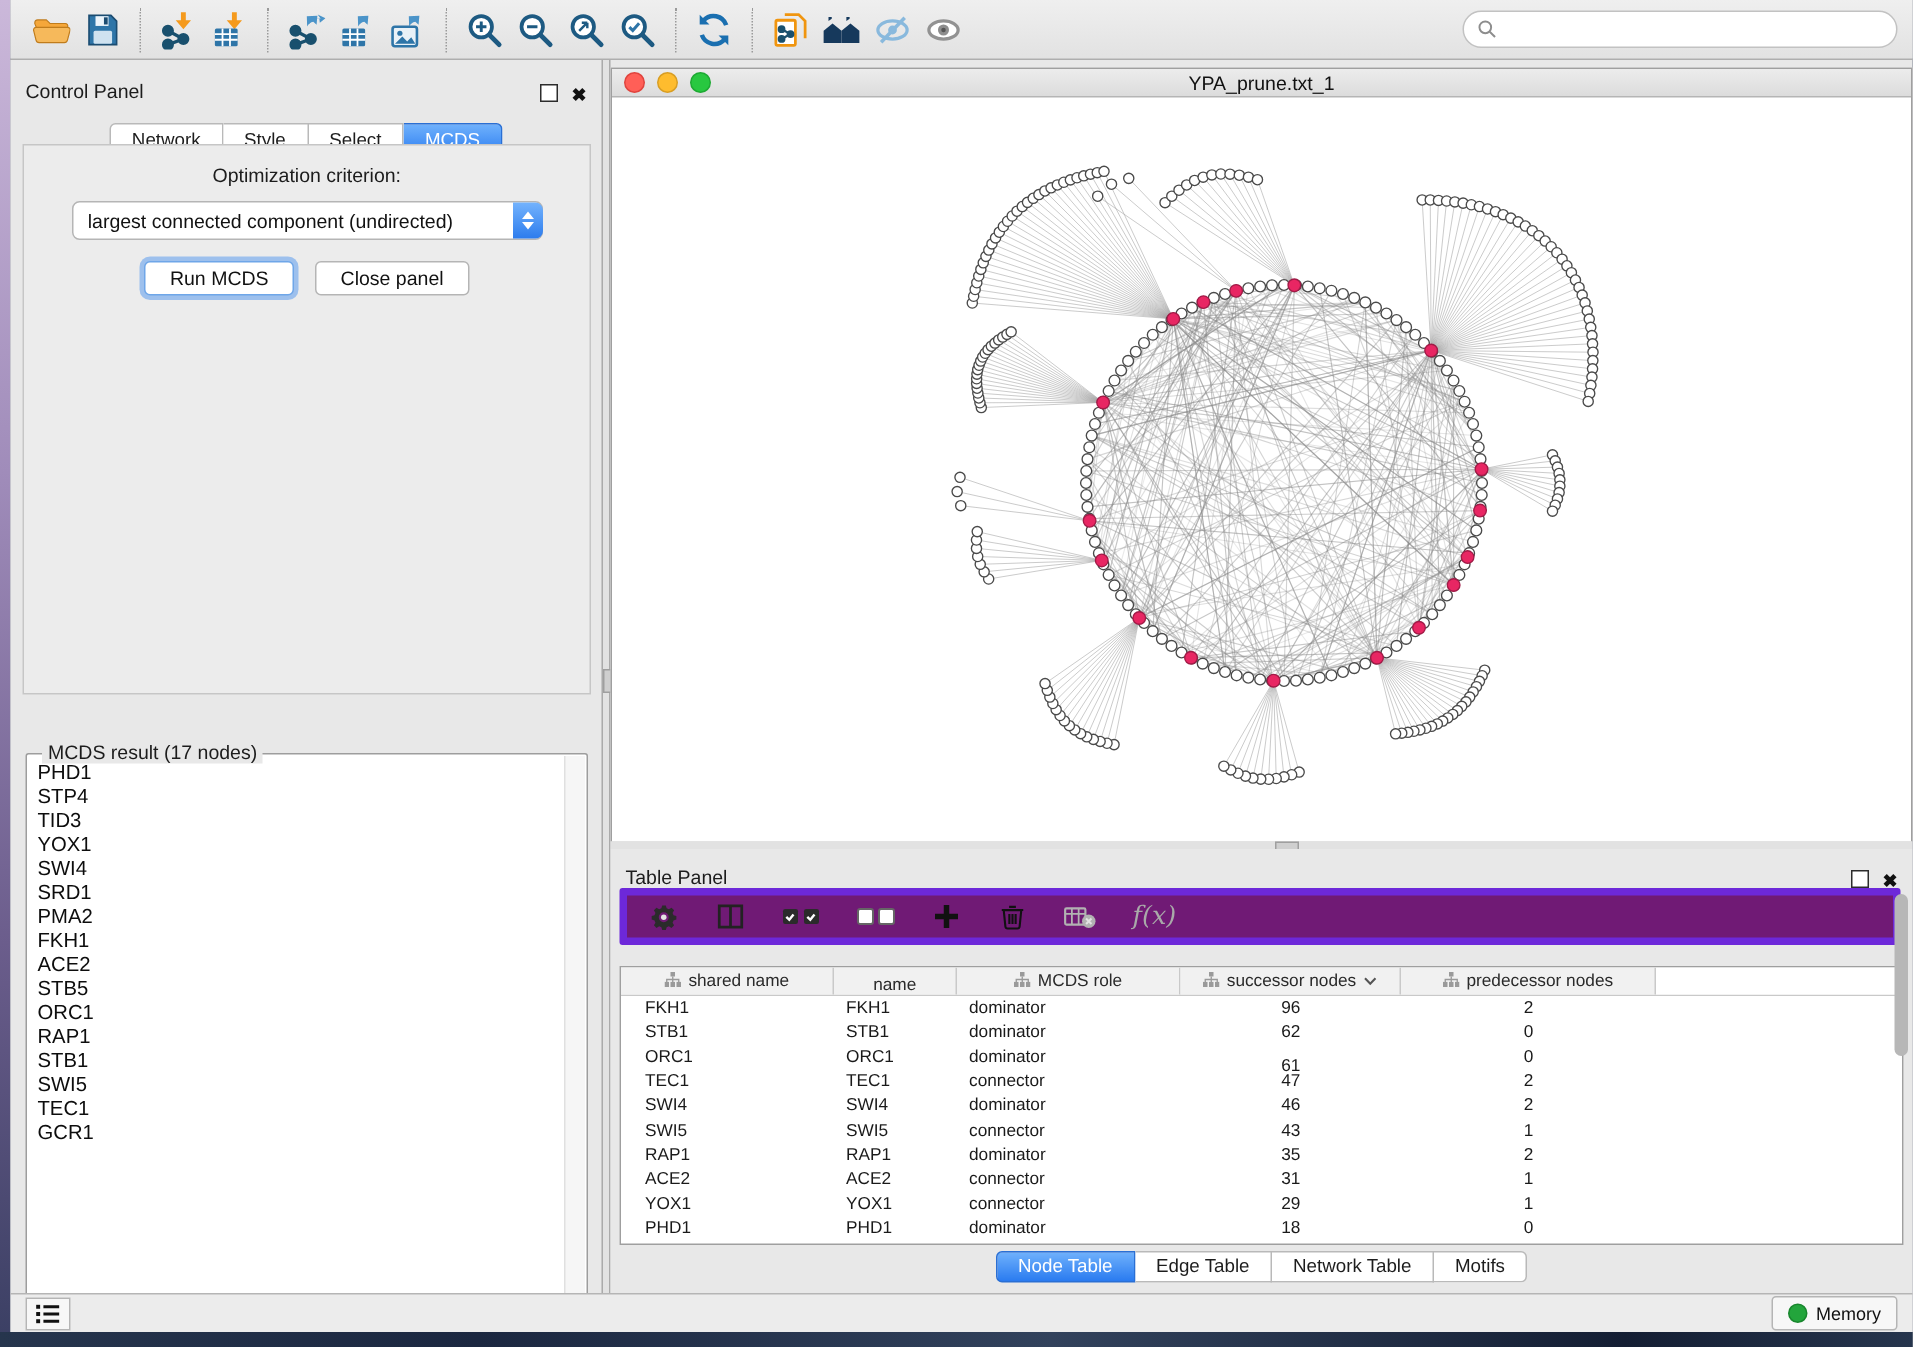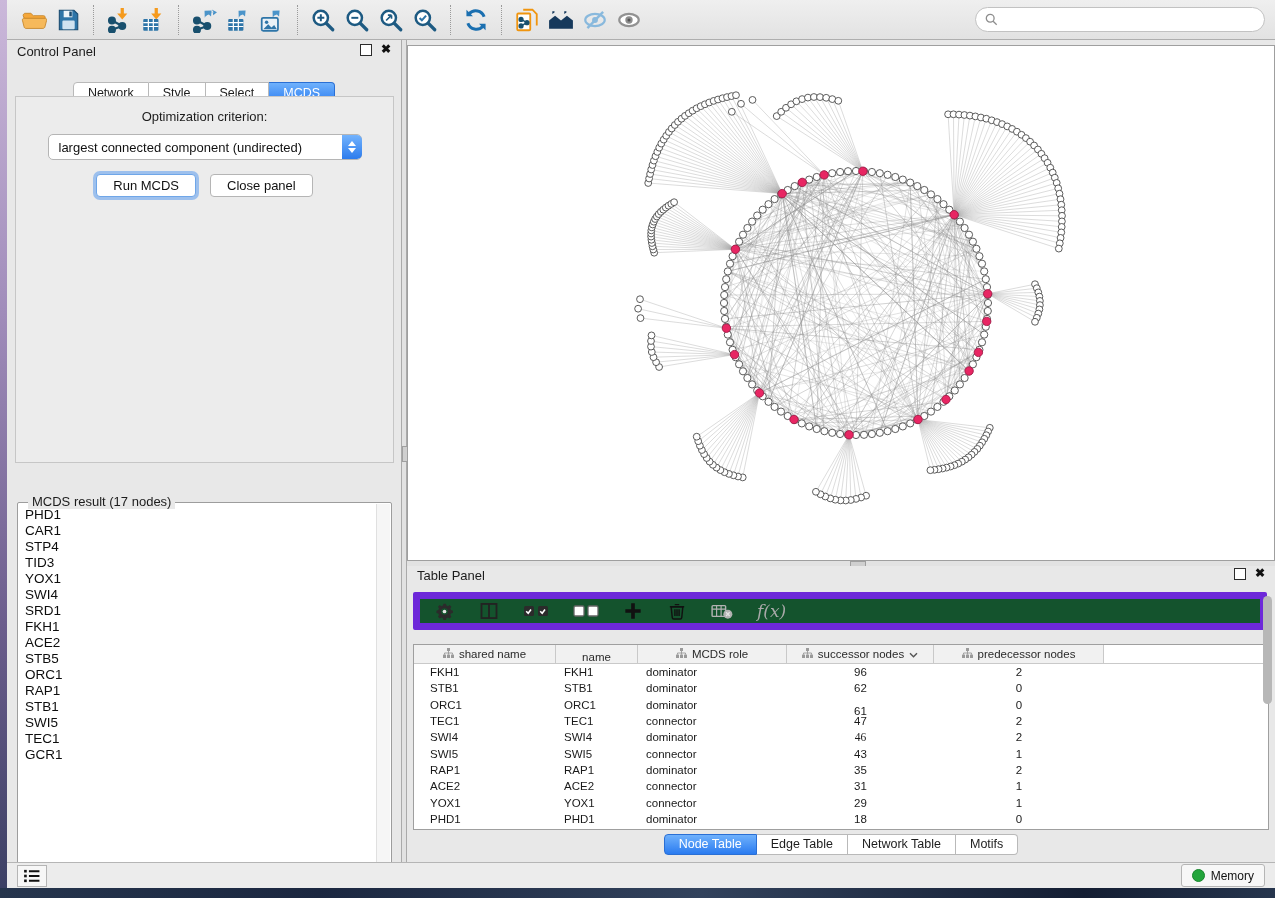--- a/index.html
+++ b/index.html
@@ -18,21 +18,21 @@
        display:flex;align-items:center;padding:0 10px;box-sizing:border-box}
   .tbtn{width:34px;height:32px;display:flex;align-items:center;justify-content:center;flex:0 0 auto;cursor:default}
   .tbtn svg{width:26px;height:26px}
   .tsep{width:0;height:30px;border-left:1px dotted #9a9a9a;margin:0 8px;flex:0 0 auto}
   #search-box{margin-left:auto;width:290px;height:25px;background:#fff;border:1px solid #c2c2c2;
        border-radius:13px;display:flex;align-items:center;padding:0 9px;box-sizing:border-box}
   #search-box input{border:none;outline:none;flex:1;font-size:12px;font-family:inherit;background:transparent}
   .mag{width:13px;height:13px;flex:0 0 auto;margin-right:5px}
 
   
-  .panel-title-row{display:flex;align-items:flex-start;height:24px;padding:4px 10px 0 10px}
+  .panel-title-row{display:flex;align-items:flex-end;height:24px;padding:4px 10px 0 10px}
   .panel-title{font-size:13px;color:#1c1c1c}
   .float-btn{margin-left:auto;width:10px;height:10px;border:1.5px solid #2c2c2c;background:#fff;flex:0 0 auto}
   .close-btn{margin-left:9px;font-size:12px;font-weight:bold;color:#111;line-height:10px;flex:0 0 auto}
 
   
   #control-panel{position:absolute;left:0;top:40px;width:394px;height:822px;background:#e8e8e8}
   #cp-tabs{display:flex;justify-content:center;margin-top:14px}
   .seg{height:21px;line-height:21px;padding:0 14px;font-size:12.5px;color:#1d1d1d;background:#fff;
        border:1px solid #b9b9b9;border-left:none;text-align:center}
   .seg:first-child{border-left:1px solid #b9b9b9;border-radius:4px 0 0 4px}
@@ -77,22 +77,22 @@
        display:flex;align-items:center;padding:0 8px;position:relative}
   .light{width:12px;height:12px;border-radius:50%;margin-right:8px;flex:0 0 auto}
   .light.red{background:#ff5f57;border:0.5px solid #e0443e}
   .light.yellow{background:#febc2e;border:0.5px solid #d89e24}
   .light.green{background:#28c840;border:0.5px solid #1eaa33}
   #net-title{position:absolute;left:0;right:0;text-align:center;font-size:13px;color:#111}
   #net-canvas{width:866px;height:496px;background:#fff}
 
   
   #table-panel{position:absolute;left:400px;top:566px;width:868px;height:296px;background:#e8e8e8}
-  #tp-toolbar{position:absolute;left:6px;top:26px;width:854px;height:38px;background:#14532d;
-       border:7px solid #6d28d9;border-radius:2px;display:flex;align-items:center;padding:0 14px;
+  #tp-toolbar{position:absolute;left:6px;top:26px;width:854px;height:38px;background:#701a75;
+       border:5px solid #6d28d9;border-radius:2px;display:flex;align-items:center;padding:0 14px;
        box-sizing:border-box;gap:24px}
   .tpbtn{display:flex;align-items:center;justify-content:center;height:28px}
   .fx{font-family:"DejaVu Serif",serif;font-style:italic;font-size:17px;color:#a9a9a9}
   #tbl{position:absolute;left:6px;top:78px;width:856px;height:186px;background:#fff;border:1px solid #9f9f9f;box-sizing:border-box;overflow:hidden}
   #tbl-header{display:flex;height:18px;border-bottom:1px solid #c9c9c9;background:#fff}
   .hcell{background:#f1f1f1;border-right:1px solid #c9c9c9;display:flex;align-items:center;
        justify-content:center;font-size:11.5px;color:#2a2a2a;gap:5px;box-sizing:border-box;height:18px}
   .hfill{flex:1;background:#fff}
   .trow{display:flex;height:16.3px;align-items:center;font-size:11.5px;color:#1a1a1a}
   .tcell{box-sizing:border-box;padding:0 8px;white-space:nowrap;overflow:hidden}
@@ -295,45 +295,51 @@
       </div>
       <div id="cp-buttons">
         <button class="pushbtn focused">Run MCDS</button>
         <button class="pushbtn">Close panel</button>
       </div>
     </div>
     <div id="mcds-box">
       <span id="mcds-legend">MCDS result (17 nodes)</span>
       <div id="mcds-list">
           <div class="mcds-item">PHD1</div>
-          <div class="mcds-item">CAR1</div>
           <div class="mcds-item">STP4</div>
           <div class="mcds-item">TID3</div>
           <div class="mcds-item">YOX1</div>
           <div class="mcds-item">SWI4</div>
           <div class="mcds-item">SRD1</div>
+          <div class="mcds-item">PMA2</div>
           <div class="mcds-item">FKH1</div>
           <div class="mcds-item">ACE2</div>
           <div class="mcds-item">STB5</div>
           <div class="mcds-item">ORC1</div>
           <div class="mcds-item">RAP1</div>
           <div class="mcds-item">STB1</div>
           <div class="mcds-item">SWI5</div>
           <div class="mcds-item">TEC1</div>
           <div class="mcds-item">GCR1</div>
         </div>
       <div id="mcds-scroll"></div>
     </div>
   </div>
 
   <div id="v-splitter">
       <div id="v-handle"></div>
     </div>
 
   <div id="network-window">
+    <div id="net-titlebar">
+      <span class="light red"></span>
+      <span class="light yellow"></span>
+      <span class="light green"></span>
+      <span id="net-title">YPA_prune.txt_1</span>
+    </div>
     <svg id="net-canvas" viewBox="0 0 866 496">
         <g>
           <line x1="374.2" y1="147.6" x2="456.0" y2="125.2" stroke="#8a8a8a" stroke-width="0.75" stroke-opacity="0.24"></line>
           <line x1="374.2" y1="147.6" x2="424.2" y2="127.2" stroke="#8a8a8a" stroke-width="0.75" stroke-opacity="0.43"></line>
           <line x1="374.2" y1="147.6" x2="432.1" y2="388.0" stroke="#8a8a8a" stroke-width="0.75" stroke-opacity="0.34"></line>
           <line x1="374.2" y1="147.6" x2="479.6" y2="385.2" stroke="#8a8a8a" stroke-width="0.75" stroke-opacity="0.29"></line>
           <line x1="374.2" y1="147.6" x2="408.7" y2="383.0" stroke="#8a8a8a" stroke-width="0.75" stroke-opacity="0.44"></line>
           <line x1="374.2" y1="147.6" x2="580.0" y2="257.0" stroke="#8a8a8a" stroke-width="0.75" stroke-opacity="0.27"></line>
           <line x1="374.2" y1="147.6" x2="316.2" y2="249.0" stroke="#8a8a8a" stroke-width="0.75" stroke-opacity="0.38"></line>
           <line x1="374.2" y1="147.6" x2="571.4" y2="210.2" stroke="#8a8a8a" stroke-width="0.75" stroke-opacity="0.33"></line>
@@ -1246,21 +1252,21 @@
             <div class="tcell c0" style="width: 142px;">TEC1</div>
             <div class="tcell" style="width: 82px;">TEC1</div>
             <div class="tcell" style="width: 149px;">connector</div>
             <div class="tcell num" style="width: 147px;">47</div>
             <div class="tcell num" style="width: 170px;">2</div>
           </div>
           <div class="trow">
             <div class="tcell c0" style="width: 142px;">SWI4</div>
             <div class="tcell" style="width: 82px;">SWI4</div>
             <div class="tcell" style="width: 149px;">dominator</div>
-            <div class="tcell num" style="width: 147px; font-family: Liberation Serif, serif;">46</div>
+            <div class="tcell num" style="width: 147px;">46</div>
             <div class="tcell num" style="width: 170px;">2</div>
           </div>
           <div class="trow">
             <div class="tcell c0" style="width: 142px;">SWI5</div>
             <div class="tcell" style="width: 82px;">SWI5</div>
             <div class="tcell" style="width: 149px;">connector</div>
             <div class="tcell num" style="width: 147px;">43</div>
             <div class="tcell num" style="width: 170px;">1</div>
           </div>
           <div class="trow">

